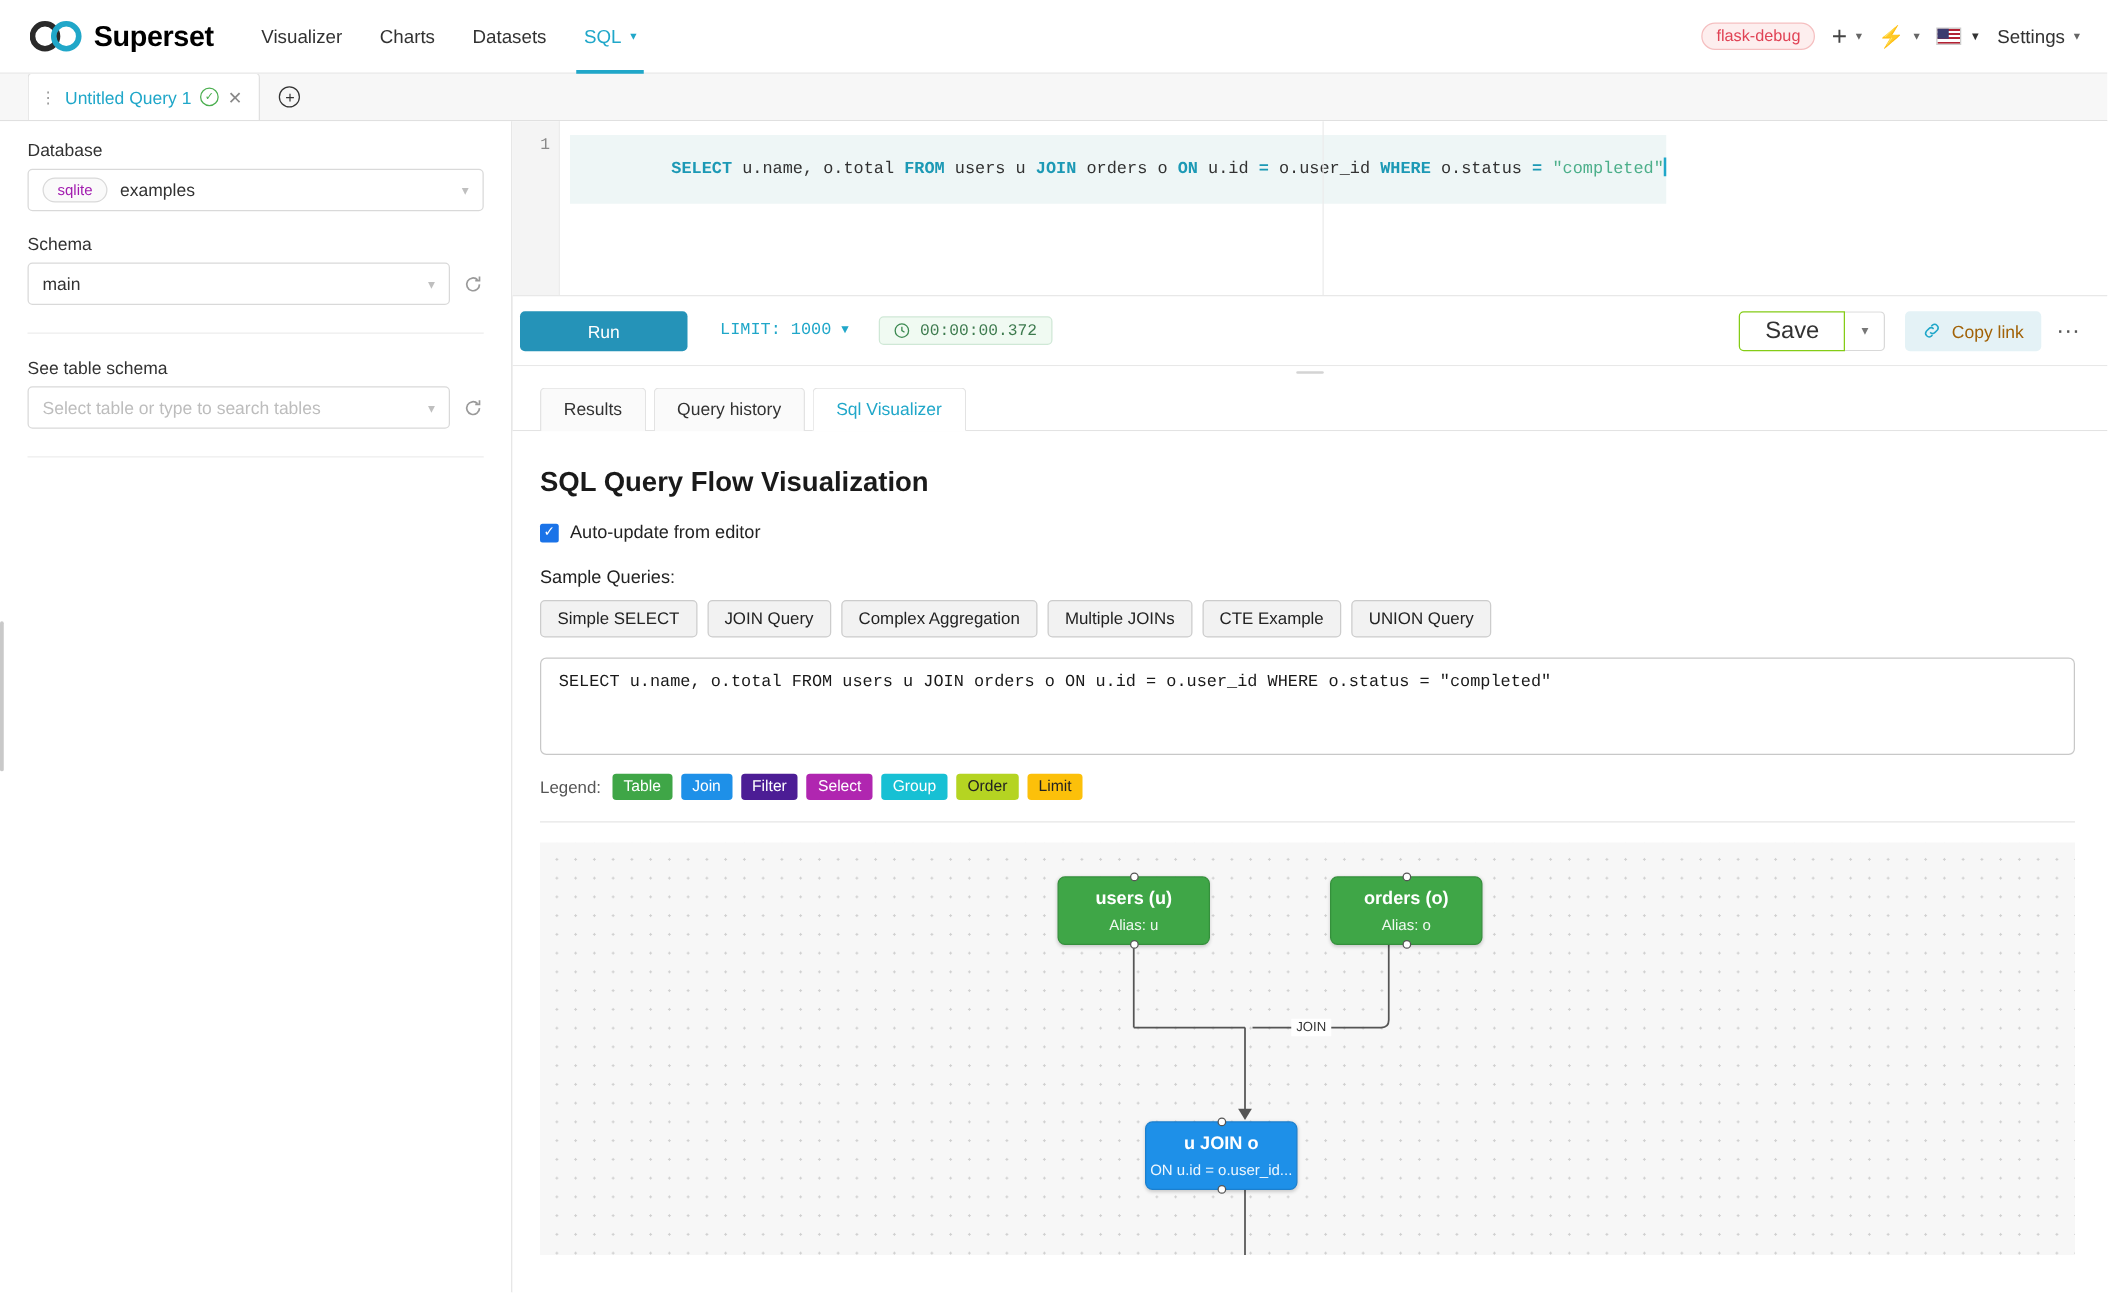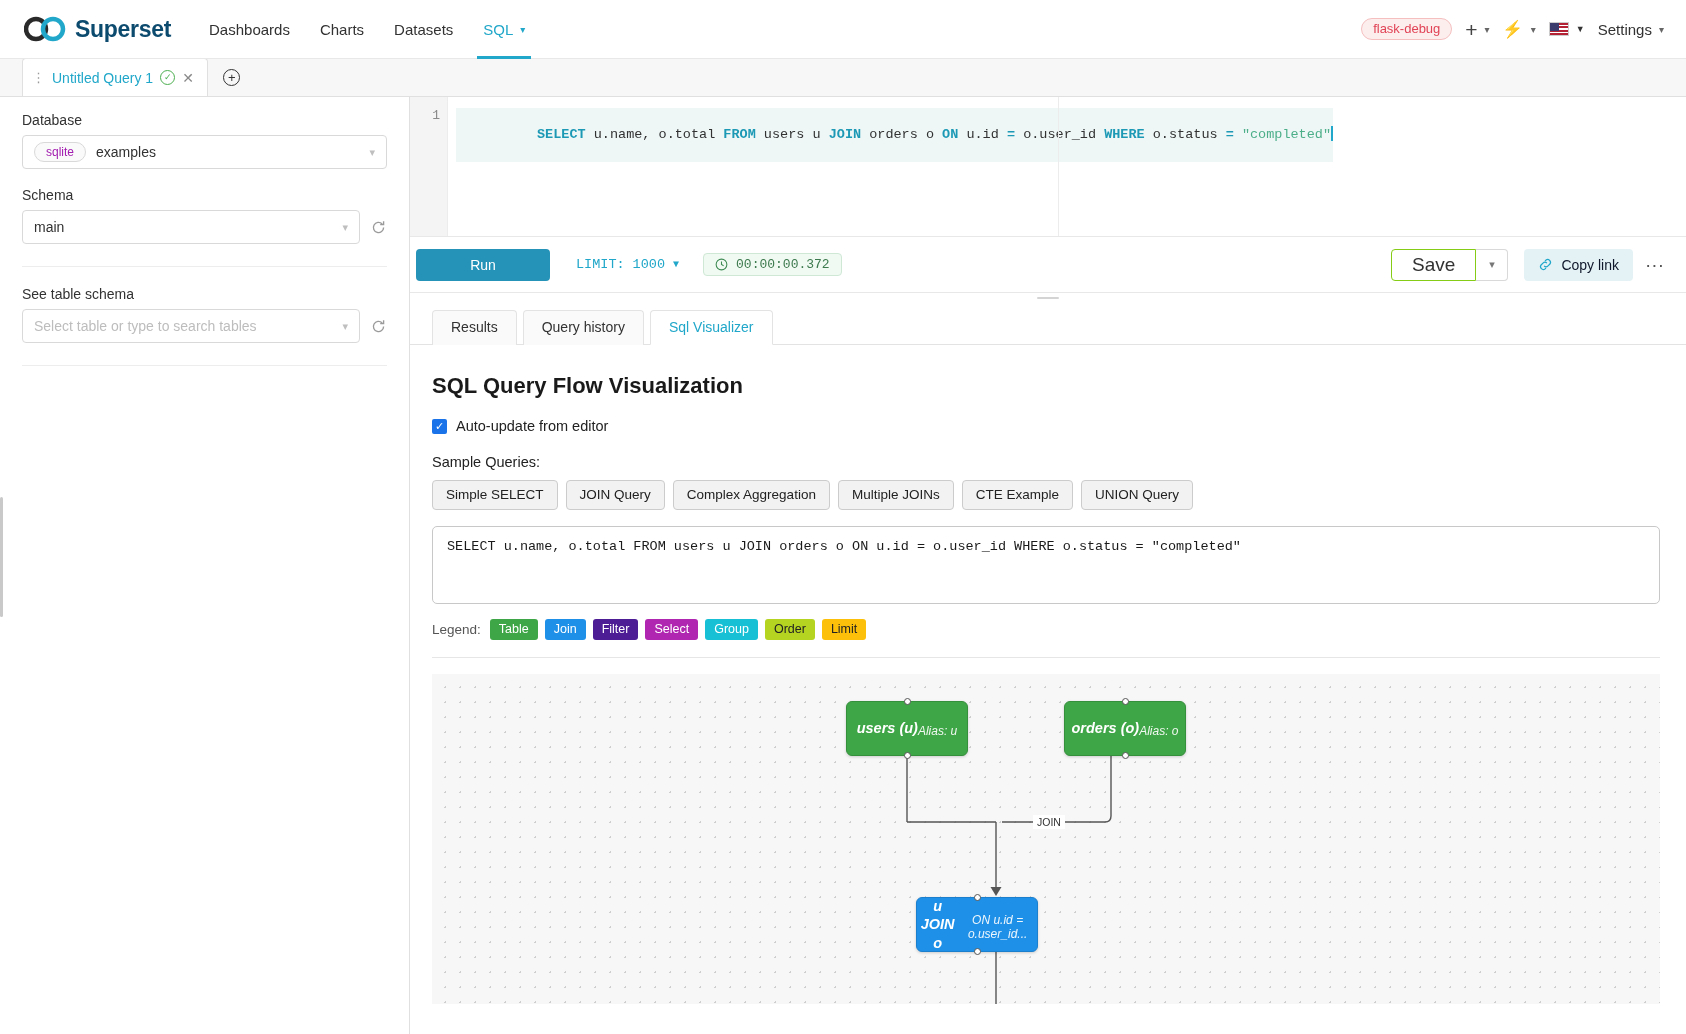--- a/index.html
+++ b/index.html
@@ -18,21 +18,21 @@
     height: 59px;
     border-bottom: 1px solid #e8e8e8;
     display: flex;
     align-items: center;
     padding: 0 22px 0 24px;
     background: #fff;
     position: relative;
   }
   .brand { display: flex; align-items: center; gap: 9px; margin-right: 38px; }
   .brand-logo { width: 42px; height: 26px; flex: none; }
-  .brand-text { font-size: 23px; font-weight: bold; color: #0c4a6e; letter-spacing: -0.3px; }
+  .brand-text { font-size: 23px; font-weight: bold; color: #000000; letter-spacing: -0.3px; }
   .nav-links { display: flex; align-items: center; gap: 30px; height: 59px; }
   .nav-link {
     font-size: 15px; color: #323232; height: 59px; display: flex; align-items: center;
     cursor: pointer; position: relative;
   }
   .nav-link.active { color: #20a7c9; }
   .nav-link.active::after {
     content: ""; position: absolute; left: -6px; right: -6px; bottom: 0;
     height: 3px; background: #20a7c9;
   }
@@ -182,21 +182,21 @@
     height: 32px; border: 1px solid #84cc16; background: #fff; color: #323232;
     border-radius: 4px 0 0 4px; padding: 0 20px; font-size: 19px; cursor: pointer;
     font-family: "Liberation Sans", sans-serif;
   }
   .save-caret {
     height: 32px; width: 32px; border: 1px solid #d9d9d9; border-left: none;
     background: #fff; border-radius: 0 4px 4px 0; cursor: pointer;
     display: flex; align-items: center; justify-content: center; color: #777; font-size: 11px;
   }
   .copy-link {
-    margin-left: 16px; height: 32px; background: #e4f2f6; color: #0f172a;
+    margin-left: 16px; height: 32px; background: #e4f2f6; color: #a16207;
     border: none; border-radius: 4px; padding: 0 14px; font-size: 14px; cursor: pointer;
     display: flex; align-items: center; gap: 8px;
     font-family: "Liberation Sans", sans-serif;
   }
   .dots-btn { margin-left: 12px; color: #555; font-size: 19px; cursor: pointer; line-height: 0.4; }
 
   .drag-handle {
     height: 10px; display: flex; align-items: center; justify-content: center;
     background: #fff;
   }
@@ -252,23 +252,22 @@
   
   .canvas {
     margin-top: 16px; height: 330px; position: relative; overflow: hidden;
     background-color: #f7f7f7;
     background-image: radial-gradient(#cfcfcf 1px, transparent 1px);
     background-size: 15px 15px;
     background-position: 6px 6px;
   }
   .node {
     position: absolute; border-radius: 6px; color: #fff; text-align: center;
-    display: flex; flex-direction: row; align-items: center; justify-content: center;
+    display: flex; flex-direction: column; align-items: center; justify-content: center;
     box-shadow: 0 1px 3px rgba(0,0,0,.18);
-    font-style: italic;
   }
   .node-title { font-size: 14.5px; font-weight: bold; line-height: 1.25; }
   .node-sub { font-size: 12px; opacity: .92; margin-top: 4px; }
   .node.table-node { background: #3fa647; border: 1px solid #35903c; }
   .node.join-node { background: #1e90e8; border: 1px solid #1b7fce; }
   .handle {
     position: absolute; width: 7px; height: 7px; border-radius: 50%;
     background: #fff; border: 1.5px solid #555; left: 50%; margin-left: -3.5px;
   }
   .handle.top { top: -4px; }
@@ -283,21 +282,21 @@
 
 <div class="navbar">
   <div class="brand">
     <svg class="brand-logo" viewBox="0 0 42 26">
       <circle cx="12" cy="13" r="10" fill="none" stroke="#2a2a2a" stroke-width="4.5"></circle>
       <circle cx="29" cy="13" r="10" fill="none" stroke="#20a7c9" stroke-width="4.5"></circle>
     </svg>
     <span class="brand-text">Superset</span>
   </div>
   <div class="nav-links">
-    <div class="nav-link">Dashboards</div>
+    <div class="nav-link">Visualizer</div>
     <div class="nav-link">Charts</div>
     <div class="nav-link">Datasets</div>
     <div class="nav-link active">
       <span>SQL</span>
       <span class="caret" style="margin-left:7px;color:#20a7c9">▾</span>
     </div>
   </div>
   <div class="nav-right">
     <div class="badge-debug">flask-debug</div>
     <div class="nav-icon-btn">

